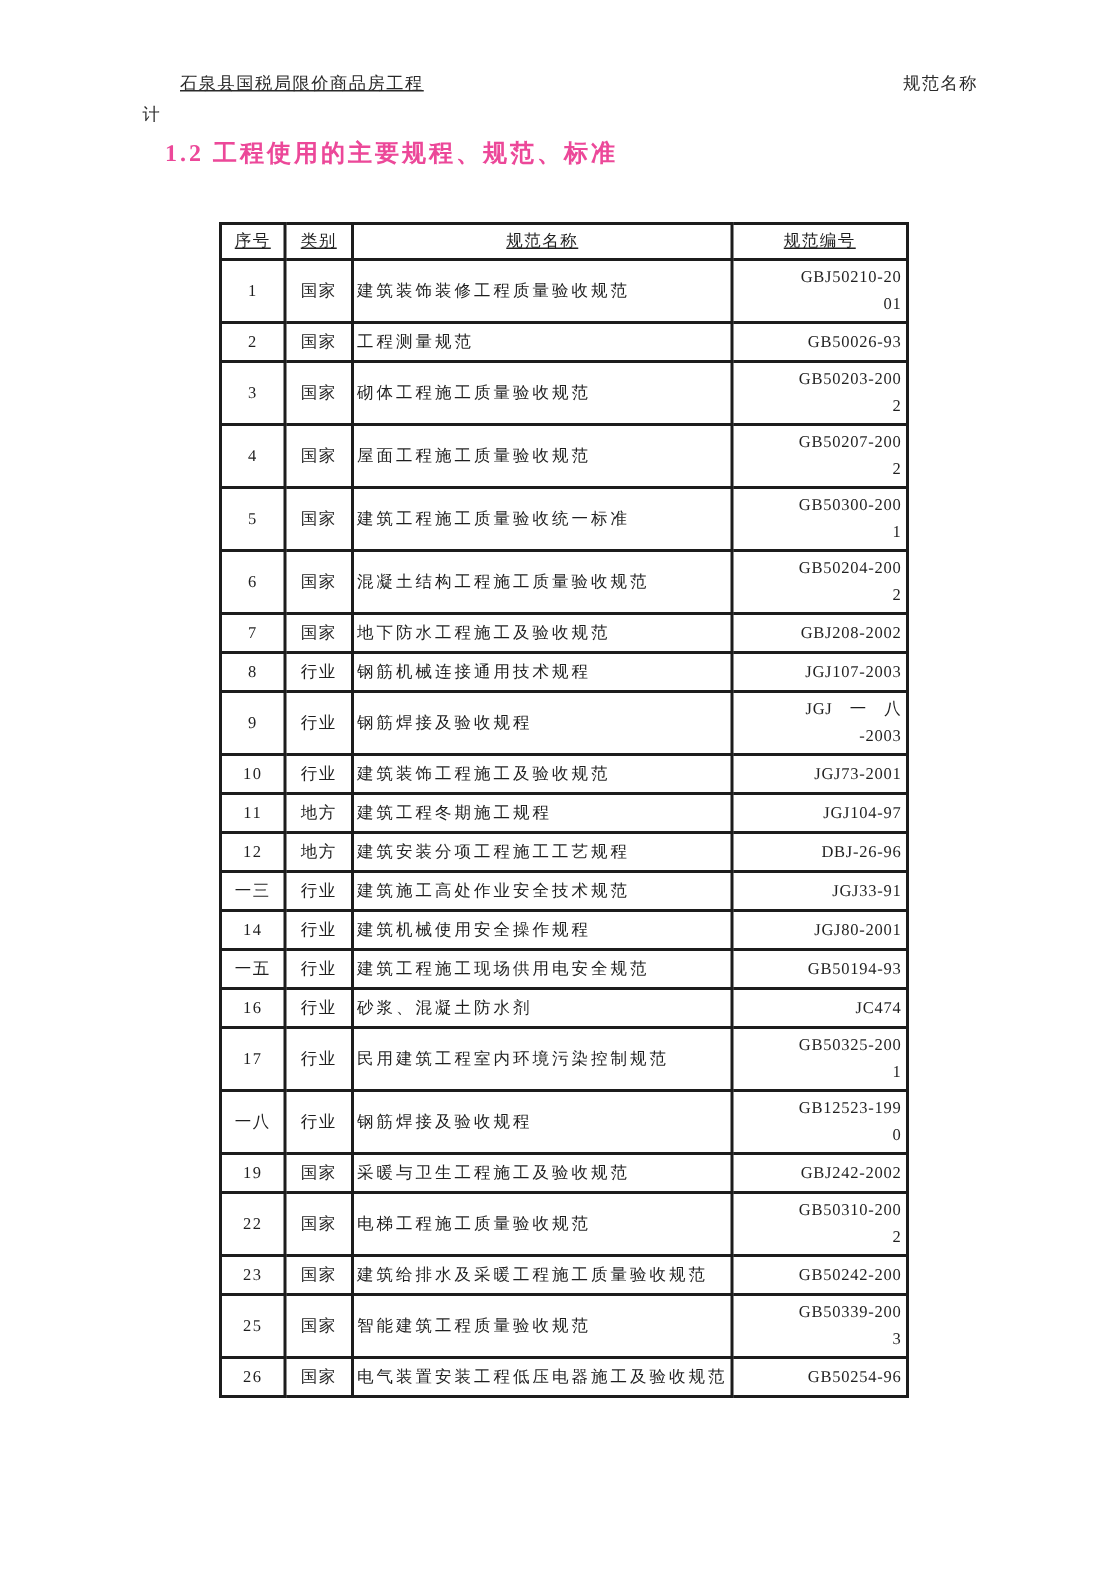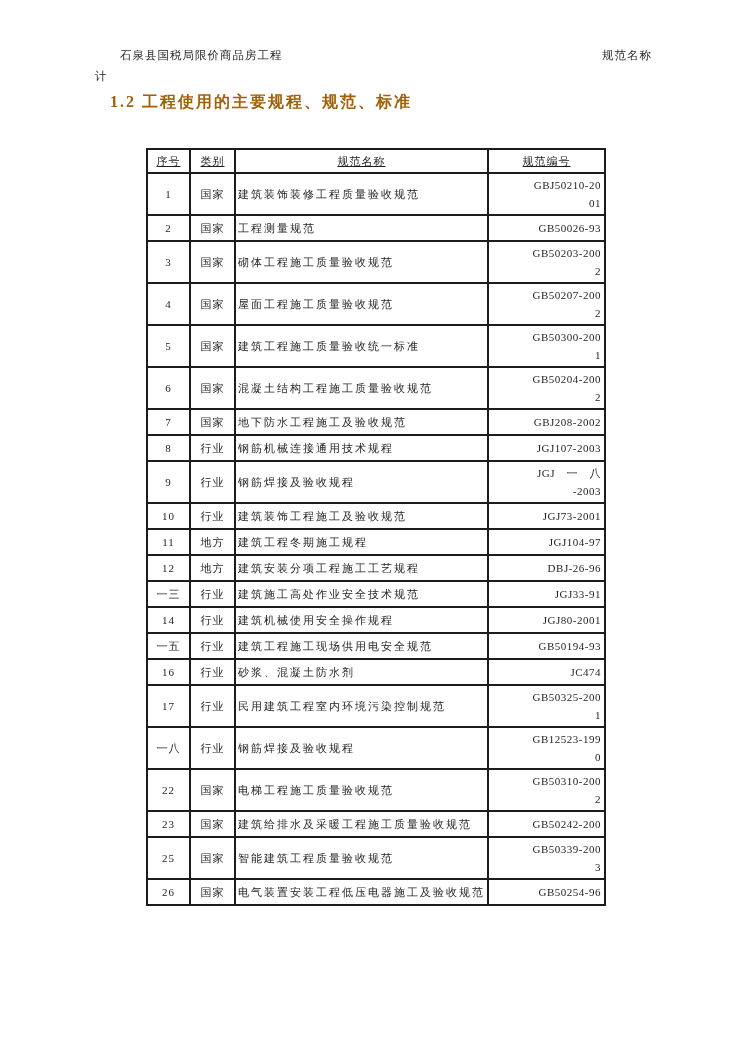--- a/index.html
+++ b/index.html
@@ -13,35 +13,35 @@
   }
   .doc-header {
     position: absolute;
     top: 48px; left: 95px; right: 92px;
     display: flex;
     justify-content: space-between;
     font-size: 11.5px;
     letter-spacing: 1px;
     color: #2a2a2a;
   }
-  .doc-header .left { padding-left: 25px; }
+  .doc-header .left { padding-left: 25px; text-decoration: underline; }
   .header-wrap {
     position: absolute;
     top: 69px; left: 95px;
     font-size: 11.5px;
     letter-spacing: 1px;
     color: #2a2a2a;
   }
   .section-title {
     position: absolute;
     top: 92px; left: 110px;
     font-size: 16px;
     font-weight: bold;
     letter-spacing: 2px;
-    color: #a16207;
+    color: #ec4899;
   }
   .table-wrap {
     position: absolute;
     top: 148px; left: 146px;
     width: 458px;
   }
   table {
     width: 100%;
     border-collapse: collapse;
     table-layout: fixed;
@@ -213,20 +213,26 @@
 1</td>
         </tr>
         <tr>
           <td class="seq">一八</td>
           <td class="cat">行业</td>
           <td class="name">钢筋焊接及验收规程</td>
           <td class="code">GB12523-199
 0</td>
         </tr>
         <tr>
+          <td class="seq">19</td>
+          <td class="cat">国家</td>
+          <td class="name">采暖与卫生工程施工及验收规范</td>
+          <td class="code">GBJ242-2002</td>
+        </tr>
+        <tr>
           <td class="seq">22</td>
           <td class="cat">国家</td>
           <td class="name">电梯工程施工质量验收规范</td>
           <td class="code">GB50310-200
 2</td>
         </tr>
         <tr>
           <td class="seq">23</td>
           <td class="cat">国家</td>
           <td class="name">建筑给排水及采暖工程施工质量验收规范</td>

